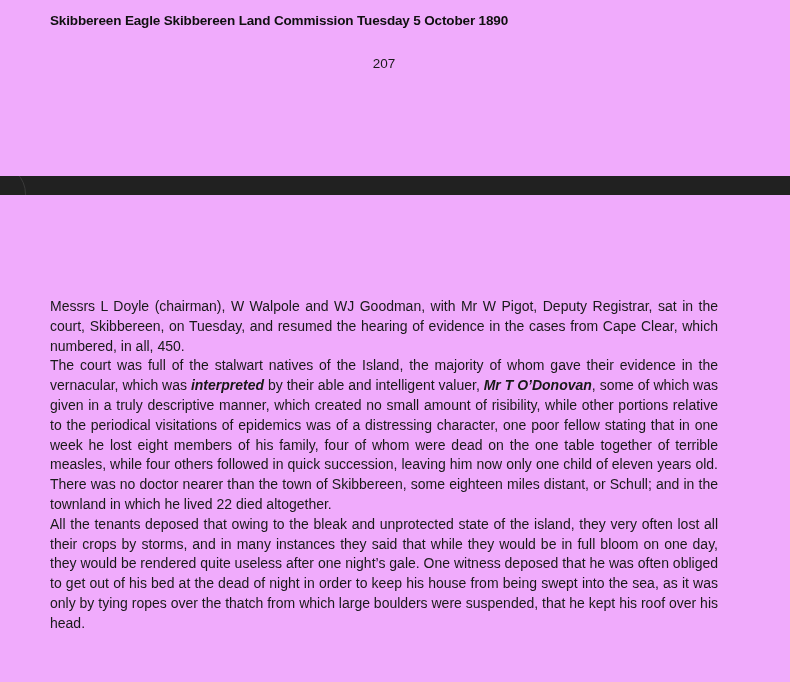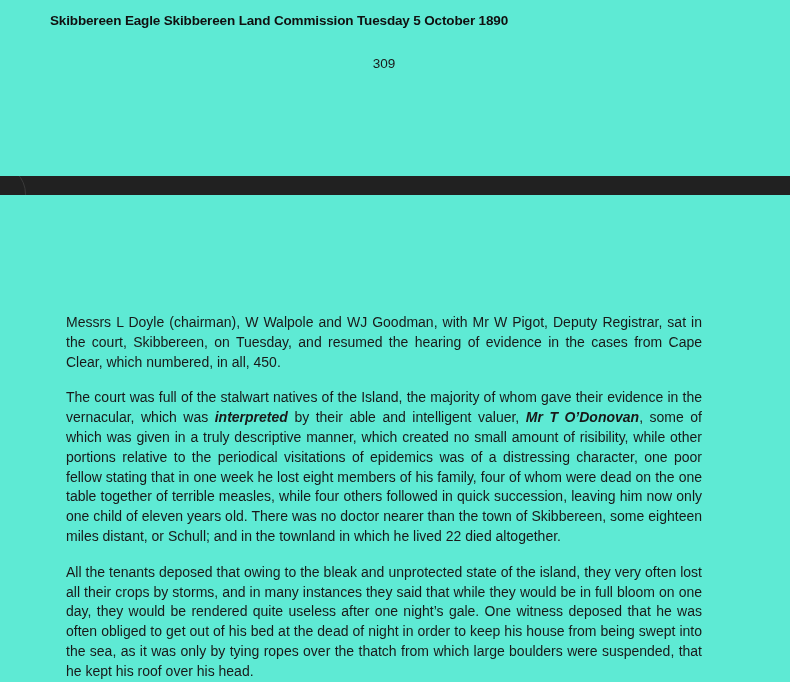--- a/index.html
+++ b/index.html
@@ -11,21 +11,21 @@
     width: 790px;
     height: 682px;
     position: relative;
     overflow: hidden;
     font-family: "Liberation Sans", sans-serif;
   }
   .page {
     position: absolute;
     left: 0; top: 0;
     width: 790px; height: 682px;
-    background: #5eead4;
+    background: #f0abfc;
   }
   .doc-title {
     position: absolute;
     left: 50px;
     top: 13px;
     width: 700px;
     font-size: 13.5px;
     font-weight: bold;
     letter-spacing: -0.15px;
     color: #101010;
@@ -63,36 +63,36 @@
     position: absolute;
     left: 50px;
     top: 297px;
     width: 668px;
     font-size: 14px;
     line-height: 19.8px;
     text-align: justify;
     color: #191919;
   }
   .doc-body p {
-    margin: 16px;
+    margin: 0;
     padding: 0;
   }
   .doc-body b {
     font-weight: bold;
     font-style: italic;
   }
 </style>
 </head>
 <body>
 
 <div class="page">
 
   <div class="doc-title">Skibbereen Eagle Skibbereen Land Commission Tuesday 5 October 1890</div>
 
-  <div class="page-number">309</div>
+  <div class="page-number">207</div>
 
   <div class="redaction-bar">
     <div class="scan-arc"></div>
   </div>
 
   <div class="doc-body">
       <p><span>Messrs L Doyle (chairman), W Walpole and WJ Goodman, with Mr W Pigot, Deputy Registrar, sat in the court, Skibbereen, on Tuesday, and resumed the hearing of evidence in the cases from Cape Clear, which numbered, in all, 450.</span></p>
       <p><span>The court was full of the stalwart natives of the Island, the majority of whom gave their evidence in the vernacular, which was </span><b>interpreted</b><span> by their able and intelligent valuer, </span><b>Mr T O’Donovan</b><span>, some of which was given in a truly descriptive manner, which created no small amount of risibility, while other portions relative to the periodical visitations of epidemics was of a distressing character, one poor fellow stating that in one week he lost eight members of his family, four of whom were dead on the one table together of terrible measles, while four others followed in quick succession, leaving him now only one child of eleven years old. There was no doctor nearer than the town of Skibbereen, some eighteen miles distant, or Schull; and in the townland in which he lived 22 died altogether.</span></p>
       <p><span>All the tenants deposed that owing to the bleak and unprotected state of the island, they very often lost all their crops by storms, and in many instances they said that while they would be in full bloom on one day, they would be rendered quite useless after one night’s gale. One witness deposed that he was often obliged to get out of his bed at the dead of night in order to keep his house from being swept into the sea, as it was only by tying ropes over the thatch from which large boulders were suspended, that he kept his roof over his head.</span></p>
     </div>

